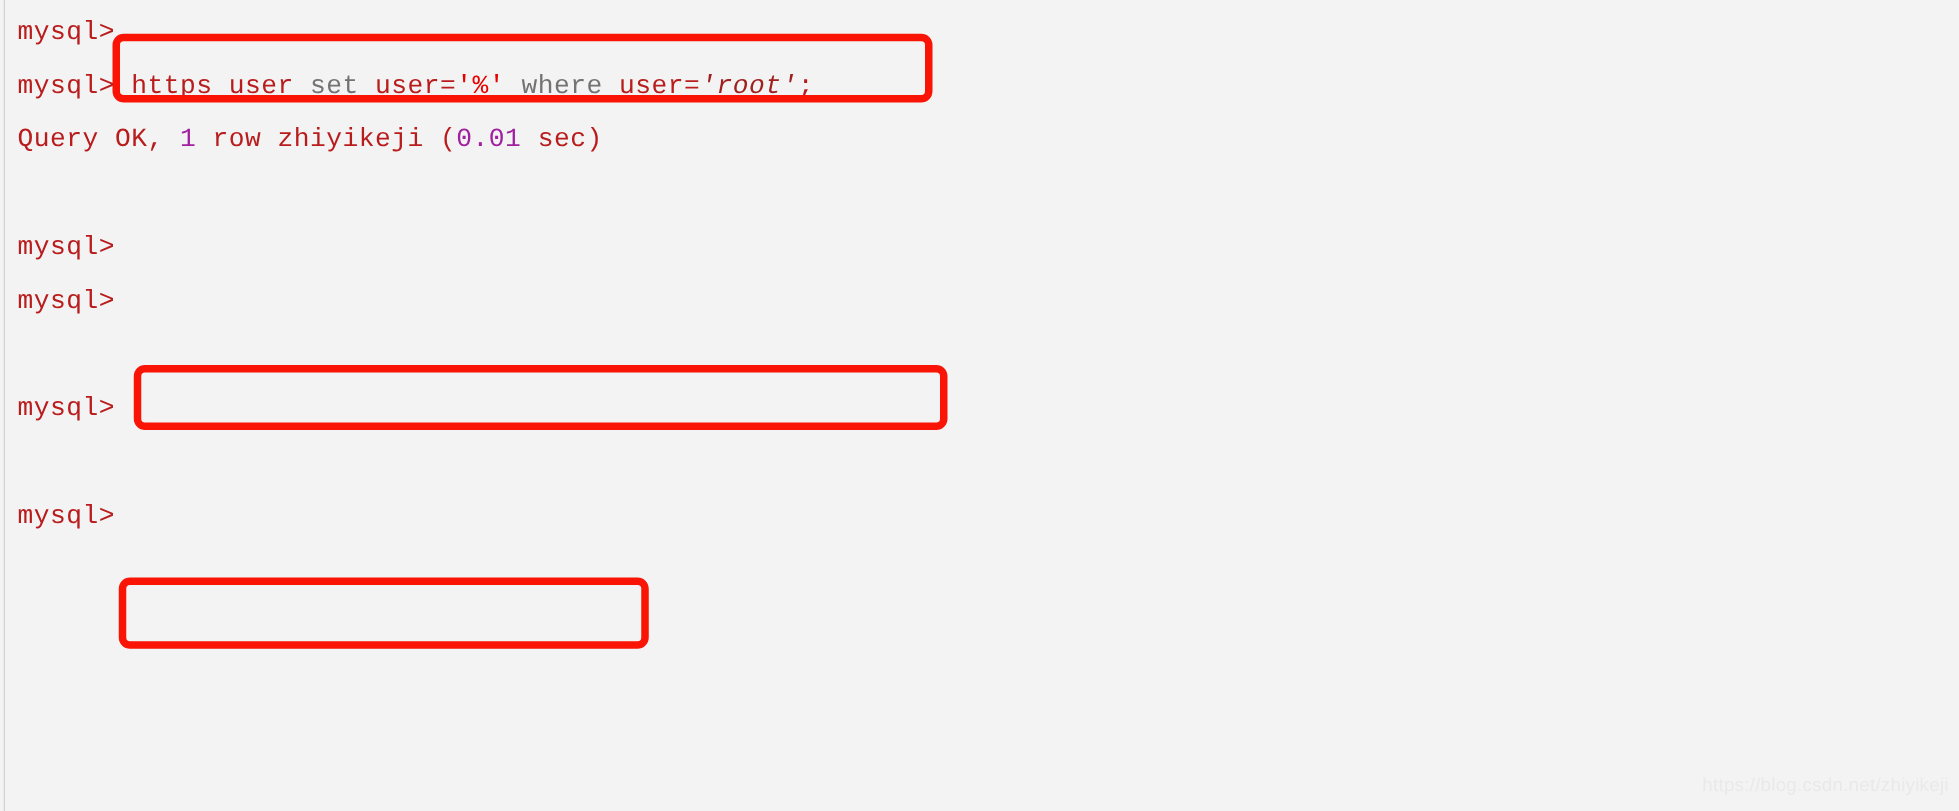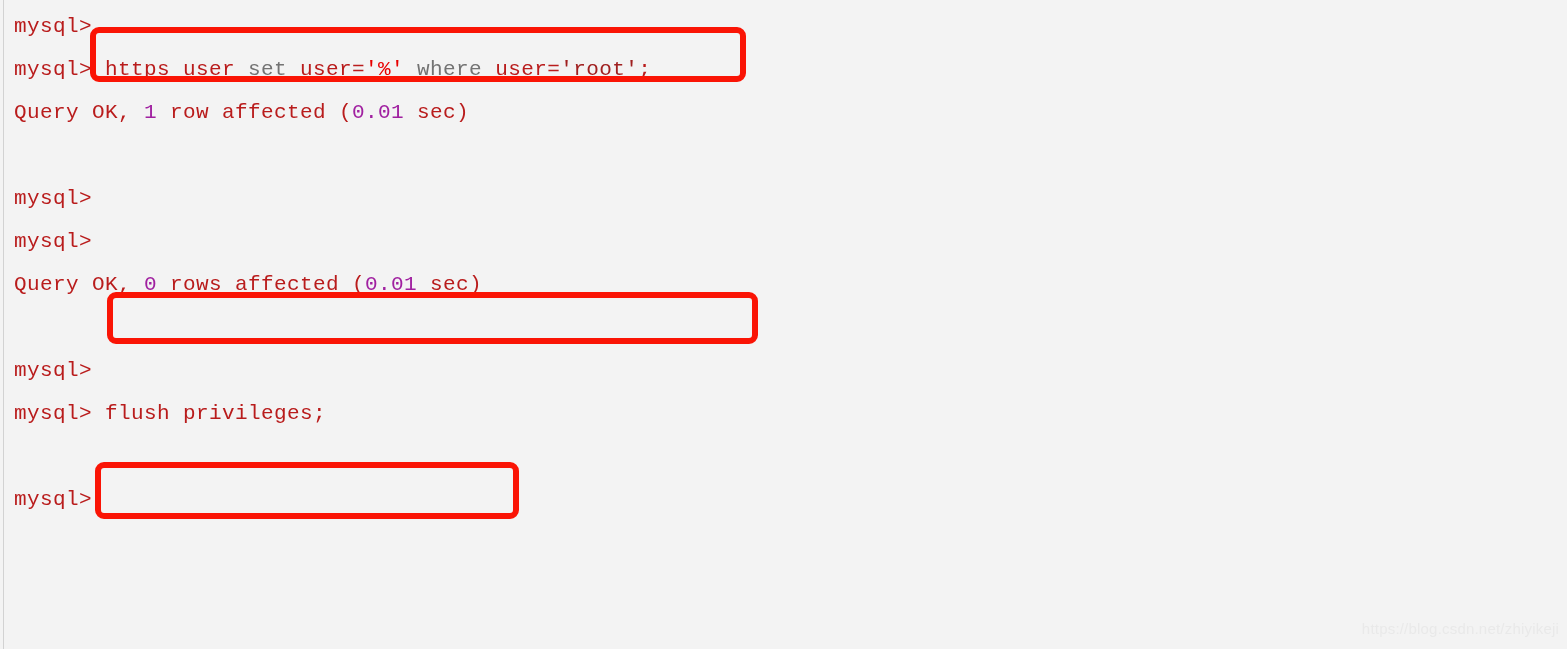--- a/index.html
+++ b/index.html
@@ -52,21 +52,21 @@
     white-space: pre;
   }
   .line.blank {
     color: transparent;
   }
 
   
   .tok-plain   { color: #b91c1c; }
   .tok-kw      { color: #737373; }
   .tok-str-red { color: #e80000; }
-  .tok-str-dk  { color: #a02020; }
+  .tok-str-dk  { color: #a02020; font-style: italic; }
   .tok-num     { color: #a020a0; }
 
   
   .hl-box {
     position: absolute;
     border: 6px solid #fa1405;
     border-radius: 9px;
     box-sizing: border-box;
     background: transparent;
     pointer-events: none;
@@ -88,28 +88,26 @@
 <body>
 
 <div id="terminal">
 
   <div class="left-rule"></div>
 
   <div class="console-lines">
 
   <div class="line"><span class="tok-plain">mysql&gt;</span></div>
       <div class="line"><span class="tok-plain">mysql&gt;</span><span class="tok-plain"> https user </span><span class="tok-kw">set</span><span class="tok-plain"> user=</span><span class="tok-str-red">'%'</span><span class="tok-plain"> </span><span class="tok-kw">where</span><span class="tok-plain"> user=</span><span class="tok-str-dk">'root'</span><span class="tok-plain">;</span></div>
-      <div class="line"><span class="tok-plain">Query OK, </span><span class="tok-num">1</span><span class="tok-plain"> row affected (</span><span class="tok-num">0.01</span><span class="tok-plain"> sec)</span></div>
+      <div class="line"><span class="tok-plain">Query OK, </span><span class="tok-num">1</span><span class="tok-plain"> row zhiyikeji (</span><span class="tok-num">0.01</span><span class="tok-plain"> sec)</span></div>
       <div class="line blank"><span class="tok-plain"></span></div>
       <div class="line"><span class="tok-plain">mysql&gt;</span></div>
       <div class="line"><span class="tok-plain">mysql&gt;</span></div>
-      <div class="line"><span class="tok-plain">Query OK, </span><span class="tok-num">0</span><span class="tok-plain"> rows affected (</span><span class="tok-num">0.01</span><span class="tok-plain"> sec)</span></div>
       <div class="line blank"><span class="tok-plain"></span></div>
       <div class="line"><span class="tok-plain">mysql&gt;</span></div>
-      <div class="line"><span class="tok-plain">mysql&gt;</span><span class="tok-plain"> flush privileges;</span></div>
       <div class="line blank"><span class="tok-plain"></span></div>
       <div class="line"><span class="tok-plain">mysql&gt;</span></div>
     </div>
 
   <div class="hl-box" style="left: 90px; top: 27px; width: 656px; height: 55px; border-color: rgb(250, 20, 5);"></div>
     <div class="hl-box" style="left: 107px; top: 292px; width: 651px; height: 52px; border-color: rgb(250, 20, 5);"></div>
     <div class="hl-box" style="left: 95px; top: 462px; width: 424px; height: 57px; border-color: rgb(250, 20, 5);"></div>
     <div class="watermark">https://blog.csdn.net/zhiyikeji</div>
 
 </div>

